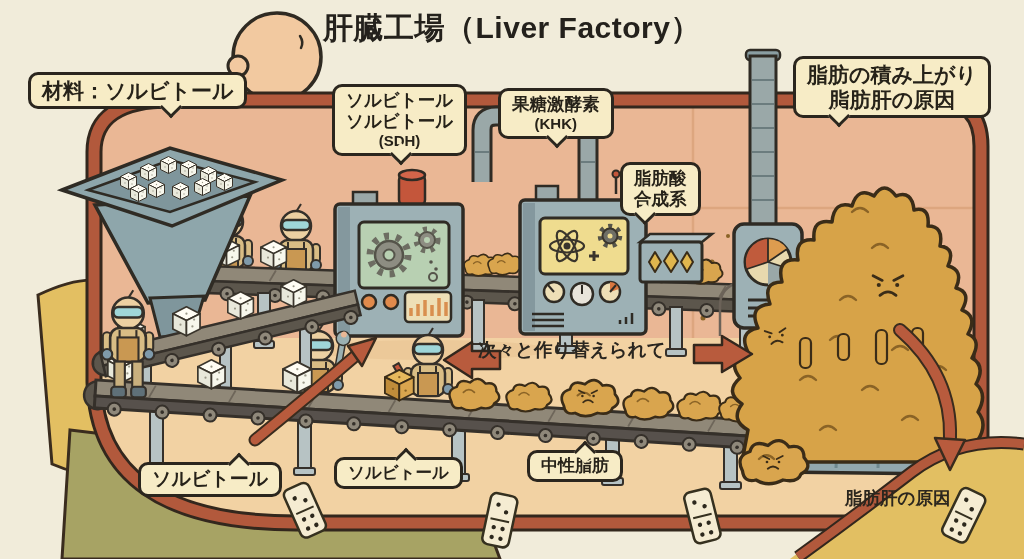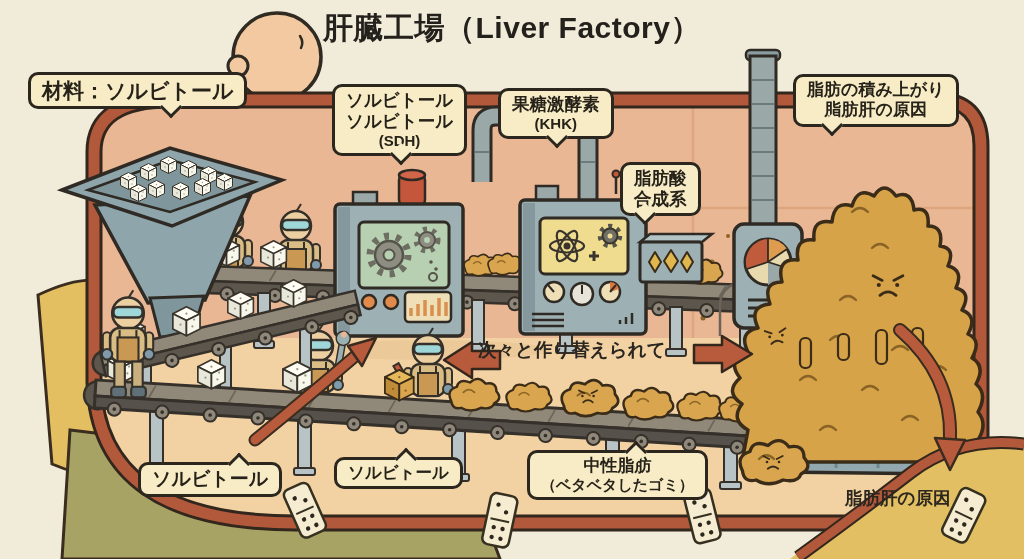--- a/index.html
+++ b/index.html
@@ -498,37 +498,36 @@
 <div class="bb down" style="left:620px;top:162px;font-size:17.5px;--tx:28%">
   <span>脂肪酸</span>
   <span>合成系</span>
 </div>
 
 <div class="bb down" style="left:498px;top:88px;font-size:17.5px">
   <span>果糖激酵素</span>
   <span class="sm">(KHK)</span>
 </div>
 
-<div class="bb down" style="left:793px;top:74px;font-size:17px;--tx:22%">
+<div class="bb down" style="left:793px;top:56px;font-size:21px;--tx:22%">
   <span>脂肪の積み上がり</span>
   <span>脂肪肝の原因</span>
 </div>
 
 <div class="flow" style="left:478px;top:338px">
   <span style="display:block">次々と作り替えられて</span>
 </div>
 
 <div class="bb up" style="left:138px;top:462px;font-size:19px;--tx:70%">
   <span>ソルビトール</span>
 </div>
 
 <div class="bb up" style="left:334px;top:457px;font-size:16.5px;--tx:55%">
   <span>ソルビトール</span>
 </div>
 
 <div class="bb up" style="left:527px;top:450px;font-size:17px;--tx:60%">
   <span>中性脂肪</span>
-  <span class="sm">（ベタベタしたゴミ）</span>
 </div>
 
 <div class="plain" style="left:845px;top:486px;font-size:17.5px">脂肪肝の原因</div>
 
 </div>
 
 </body></html>

